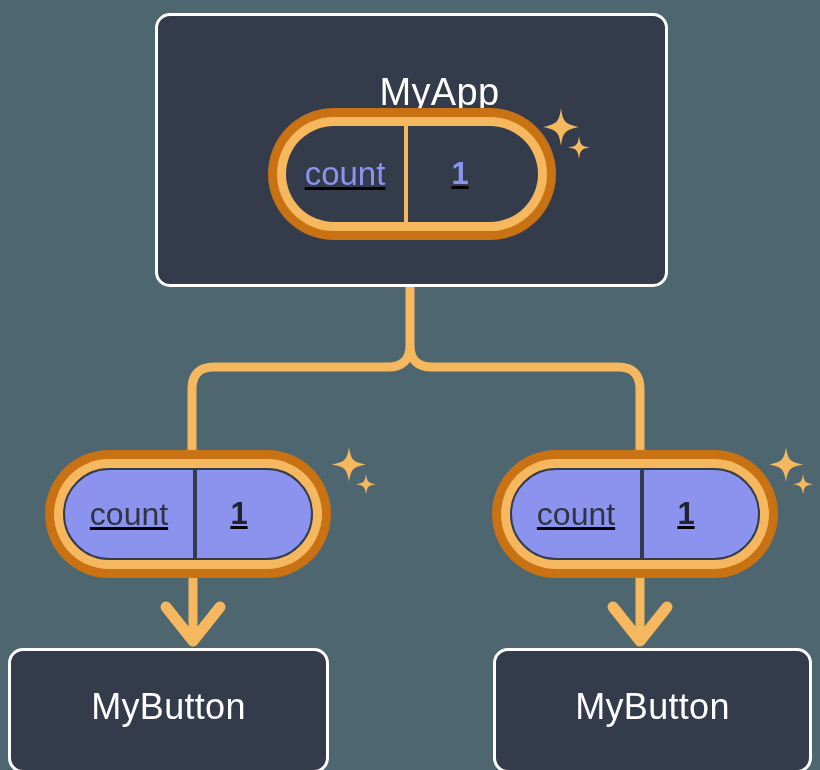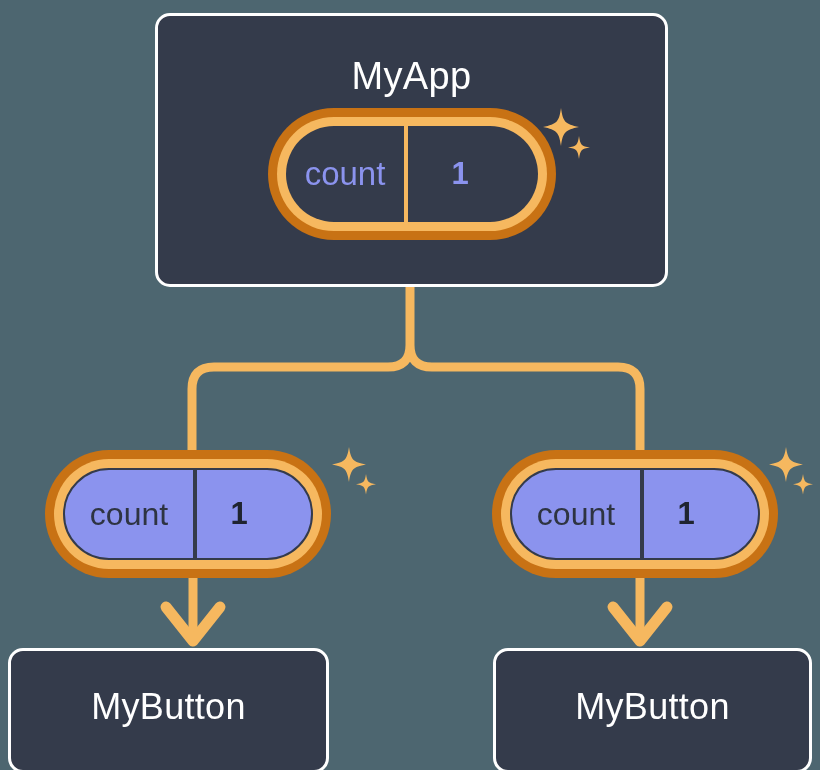--- a/index.html
+++ b/index.html
@@ -37,21 +37,21 @@
   .card-title {
     position: absolute;
     left: 0;
     width: 100%;
     text-align: center;
     color: #ffffff;
     font-weight: 400;
     letter-spacing: 0.3px;
   }
   #card-myapp { left: 155px; top: 13px; width: 513px; height: 274px; }
-  #card-myapp .card-title { top: 39px; font-size: 38px; }
+  #card-myapp .card-title { top: 55px; font-size: 38px; padding-left: 28px; }
 
   #card-mybutton-left  { left: 8px;   top: 648px; width: 321px; height: 125px; }
   #card-mybutton-right { left: 493px; top: 648px; width: 319px; height: 125px; }
   #card-mybutton-left .card-title,
   #card-mybutton-right .card-title { top: 35px; font-size: 36px; }
 
   
   .pill {
     position: absolute;
     z-index: 3;
@@ -71,20 +71,21 @@
     position: absolute;
     border-radius: 999px;
     background: #f6b85f;
   }
   .pill-body {
     position: absolute;
     border-radius: 999px;
     display: flex;
     align-items: center;
     overflow: hidden;
+    text-decoration: underline;
   }
   .pill-key, .pill-val {
     display: flex;
     align-items: center;
     justify-content: center;
     height: 100%;
     box-sizing: border-box;
   }
 
   

